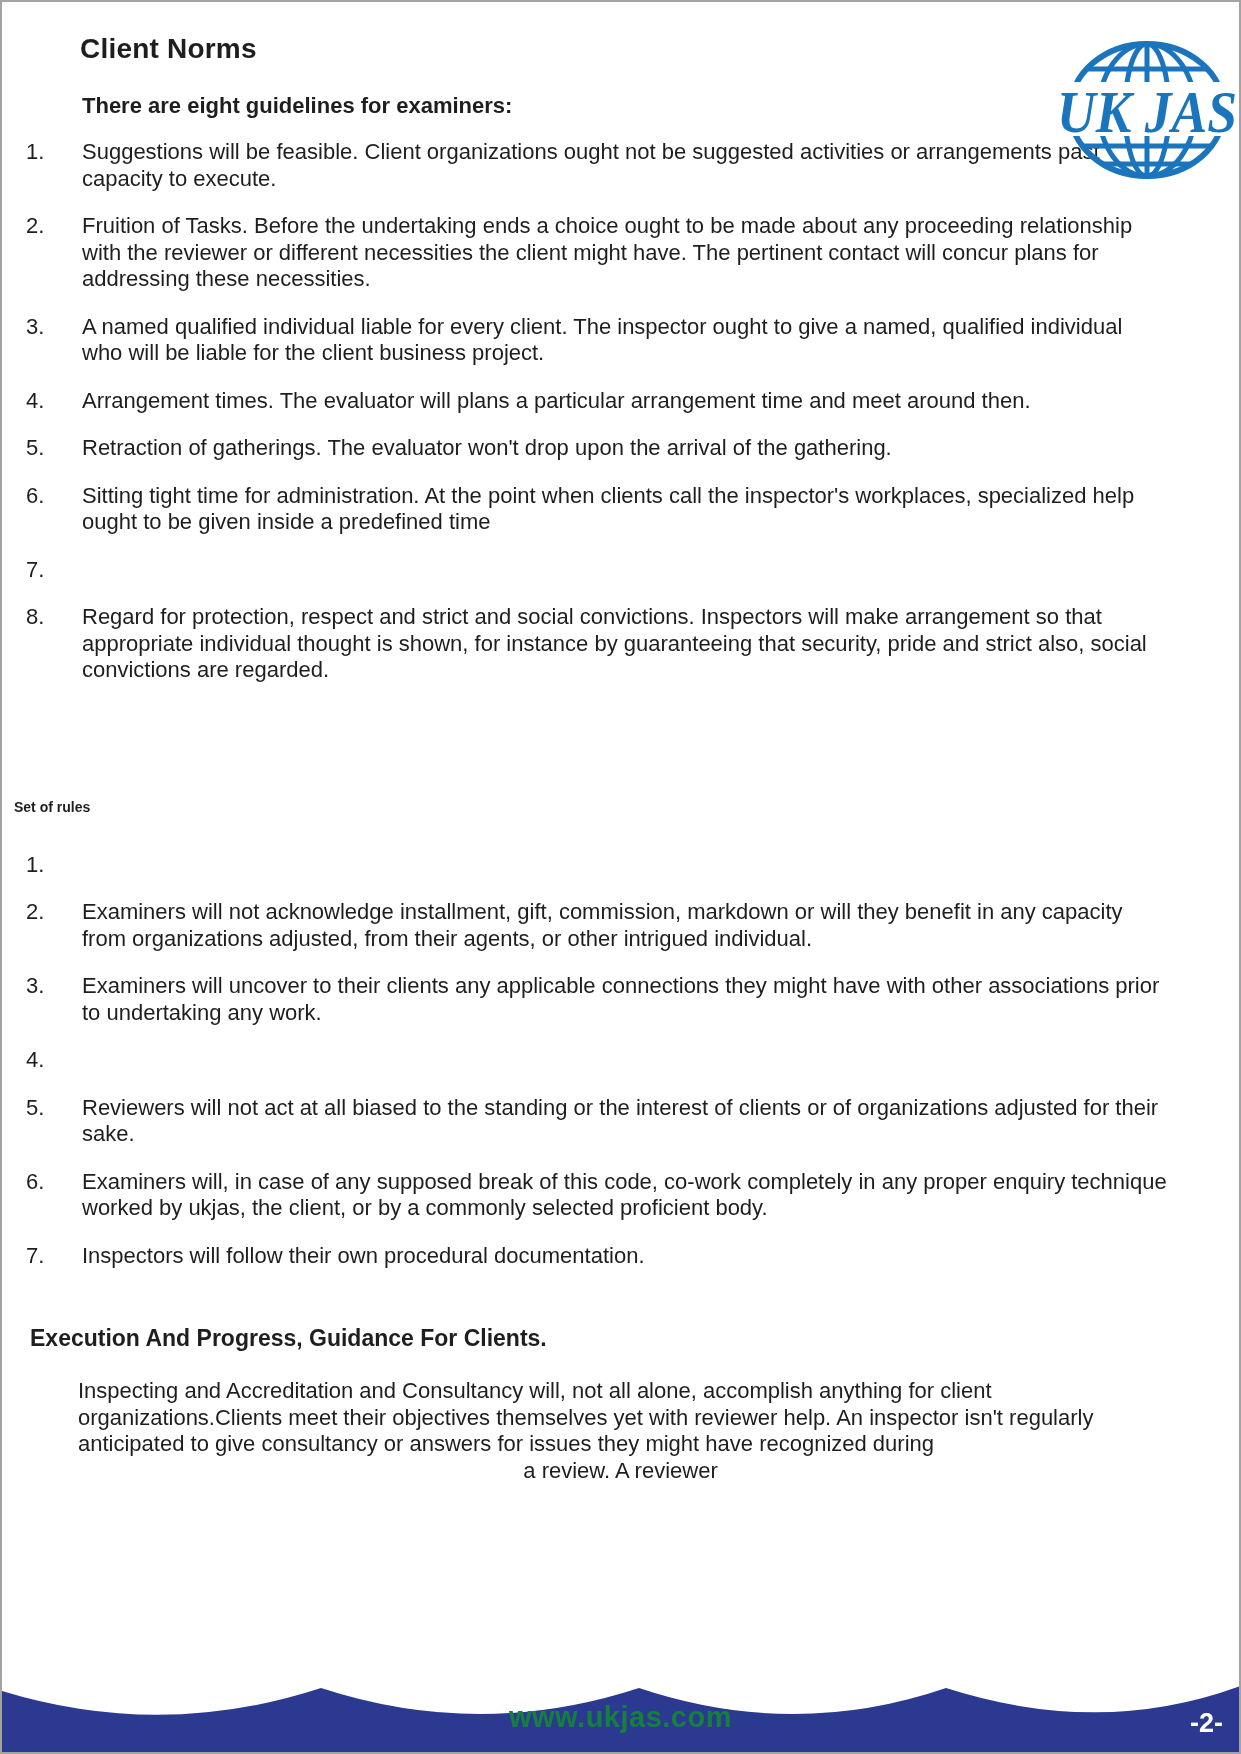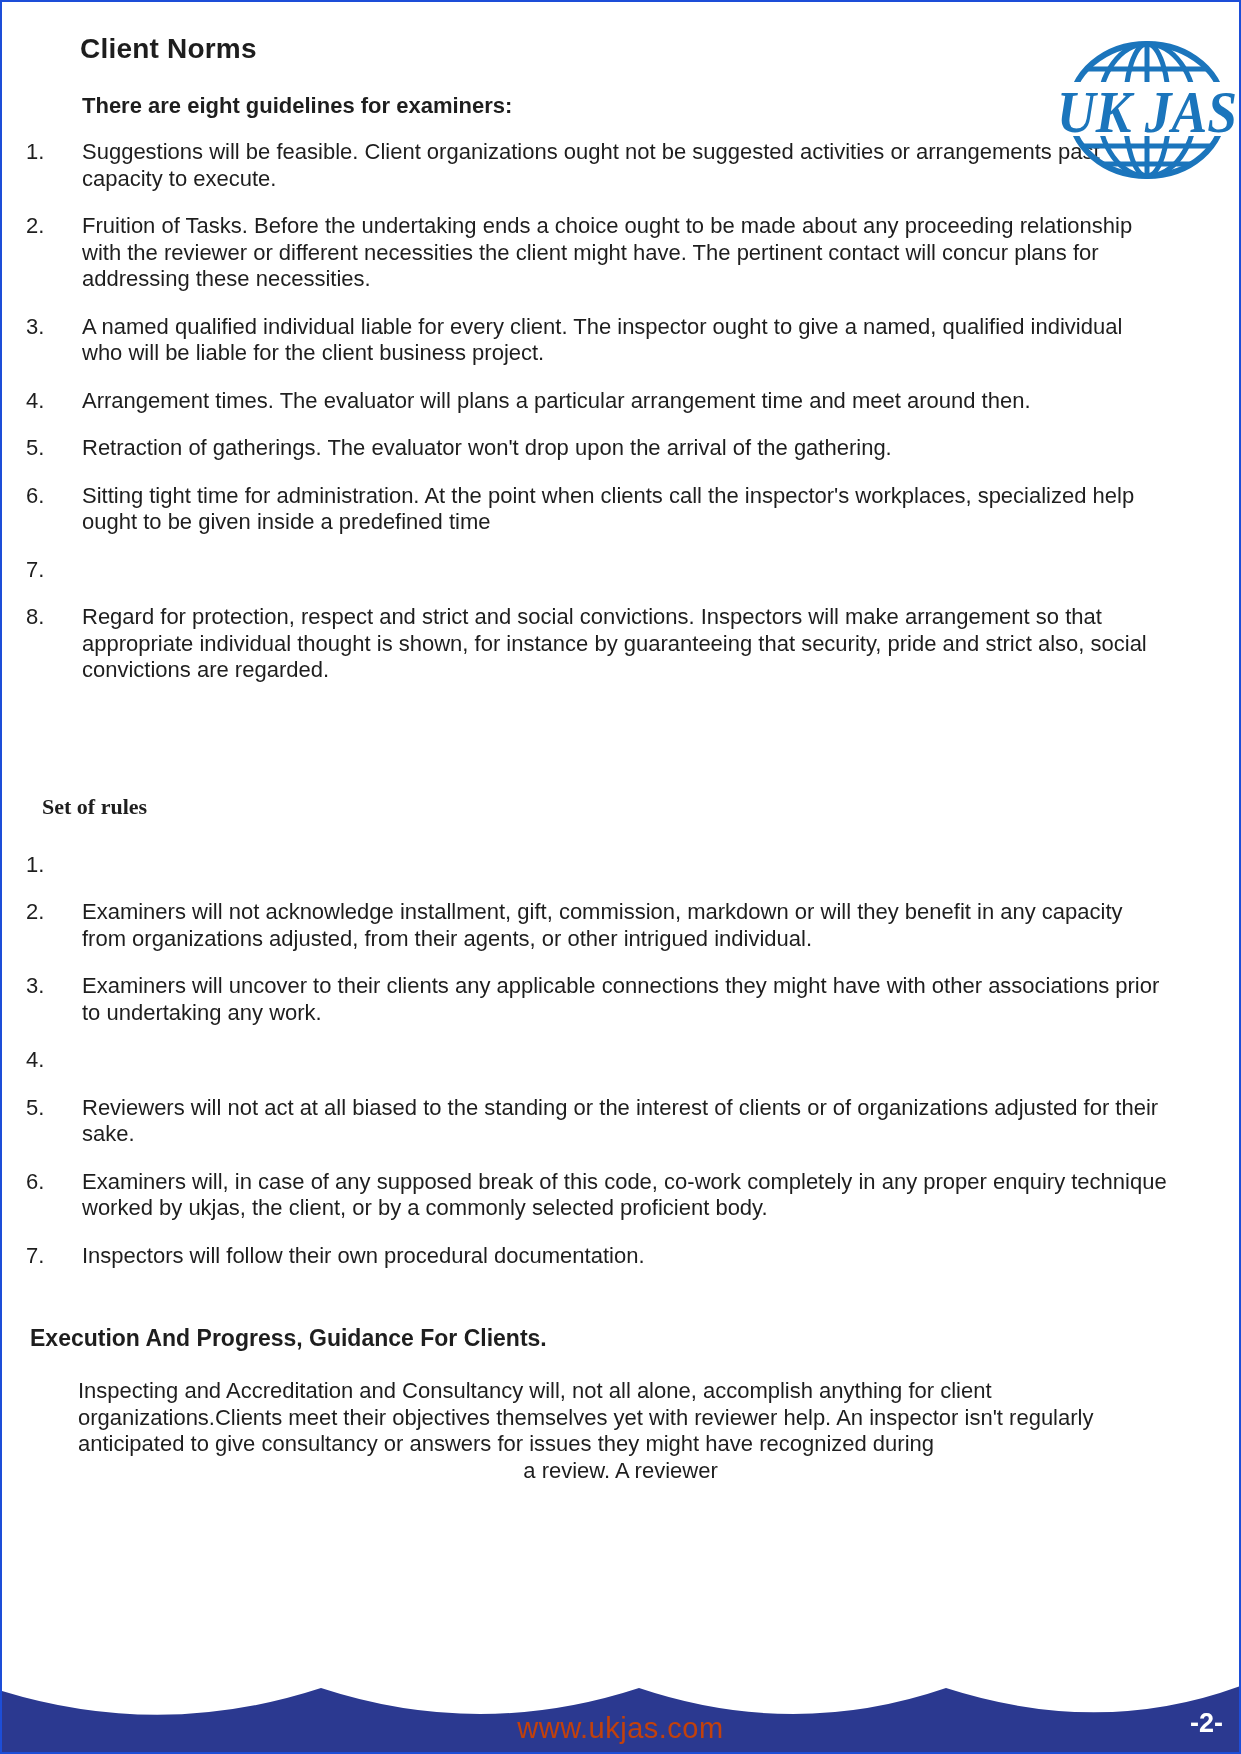--- a/index.html
+++ b/index.html
@@ -1,21 +1,21 @@
 <!DOCTYPE html>
 <html><head>
 <meta charset="utf-8">
 <style>
   html, body { margin:0; padding:0; background:#e8e8e8; }
   .page {
     position:relative;
     width:1241px; height:1754px;
     margin:0 auto;
     background:#ffffff;
-    border:2px solid #1d4ed8;
+    border:2px solid #a3a3a3;
     box-sizing:border-box;
     overflow:hidden;
     font-family:"Liberation Sans", sans-serif;
     color:#1e1e1e;
   }
   .title {
     margin:30px 0 0 78px;
     font-size:28px; font-weight:bold; line-height:33px;
     letter-spacing:0.2px;
   }
@@ -25,22 +25,22 @@
   }
   .list { margin-top:21px; padding-left:24px; }
   .item {
     display:flex;
     font-size:22px; line-height:26.5px;
     margin-bottom:21px;
   }
   .item .num { flex:0 0 56px; }
   .item .txt { width:1085px; }
   .section-heading {
-    margin:110px 0 32px 40px;
-    font-size:22px; font-weight:bold; line-height:26px;font-family:Liberation Serif, serif;
+    margin:110px 0 32px 12px;
+    font-size:14px; font-weight:bold; line-height:26px;
   }
   .exec-heading {
     margin:56px 0 26px 28px;
     font-size:23px; font-weight:bold; line-height:27px;
   }
   .exec-para {
     margin:0 0 0 76px;
     width:1085px;
     font-size:22px; line-height:26.5px;
   }
@@ -52,23 +52,23 @@
   .logo svg { overflow:visible; }
   .logo text {
     font-family:"Liberation Serif", serif;
     font-weight:bold; font-size:60px;
   }
   .footer-wave {
     position:absolute; left:0; bottom:0;
     width:1241px; height:70px; display:block;
   }
   .footer-url {
-    position:absolute; left:0; bottom:7px; width:100%;
+    position:absolute; left:0; bottom:18px; width:100%;
     text-align:center;
-    color:#c2410c; font-size:29px; font-weight:normal;
+    color:#15803d; font-size:29px; font-weight:bold;
     letter-spacing:0.5px;
   }
   .page-num {
     position:absolute; right:16px; bottom:13px;
     color:#ffffff; font-size:27px; font-weight:bold;
   }
 </style>
 </head>
 <body>
 

